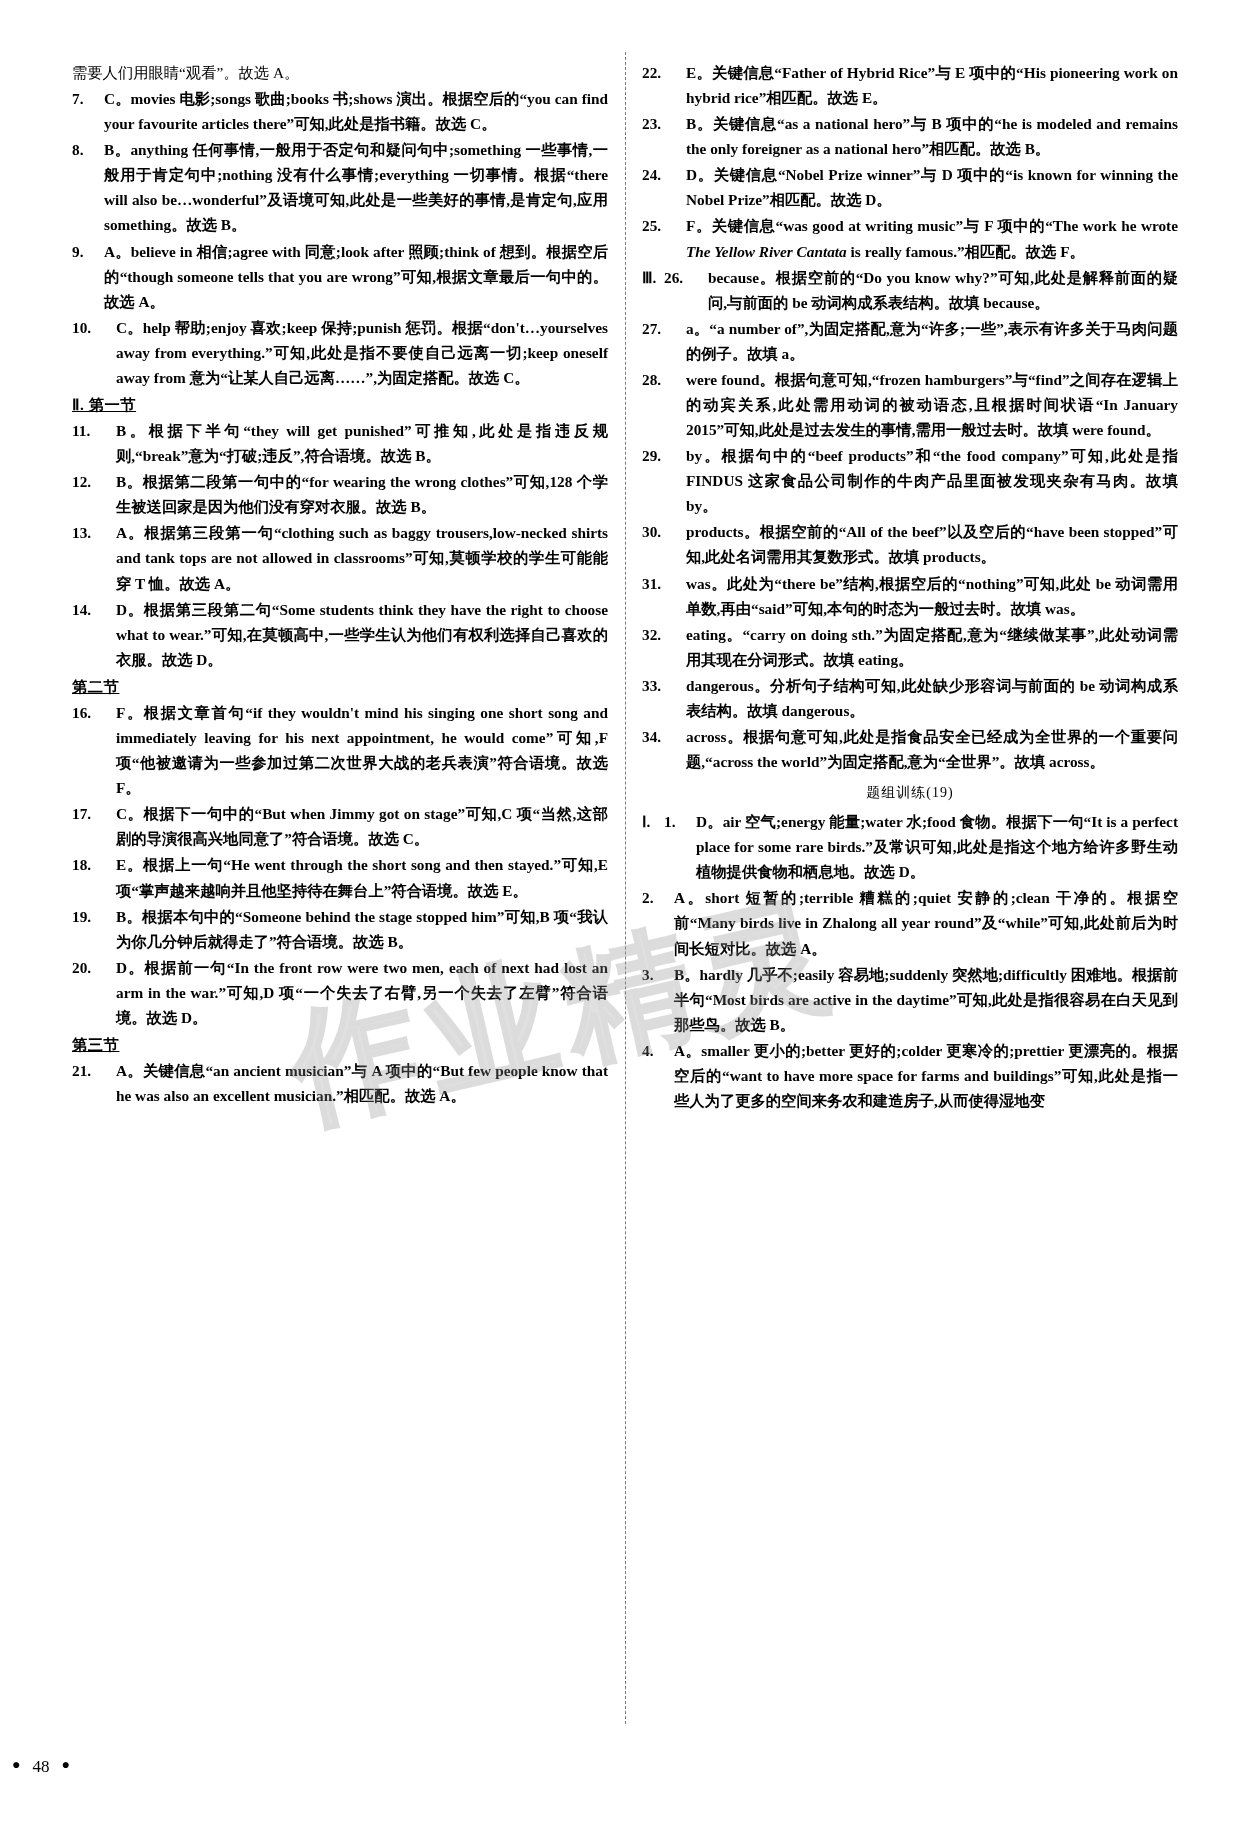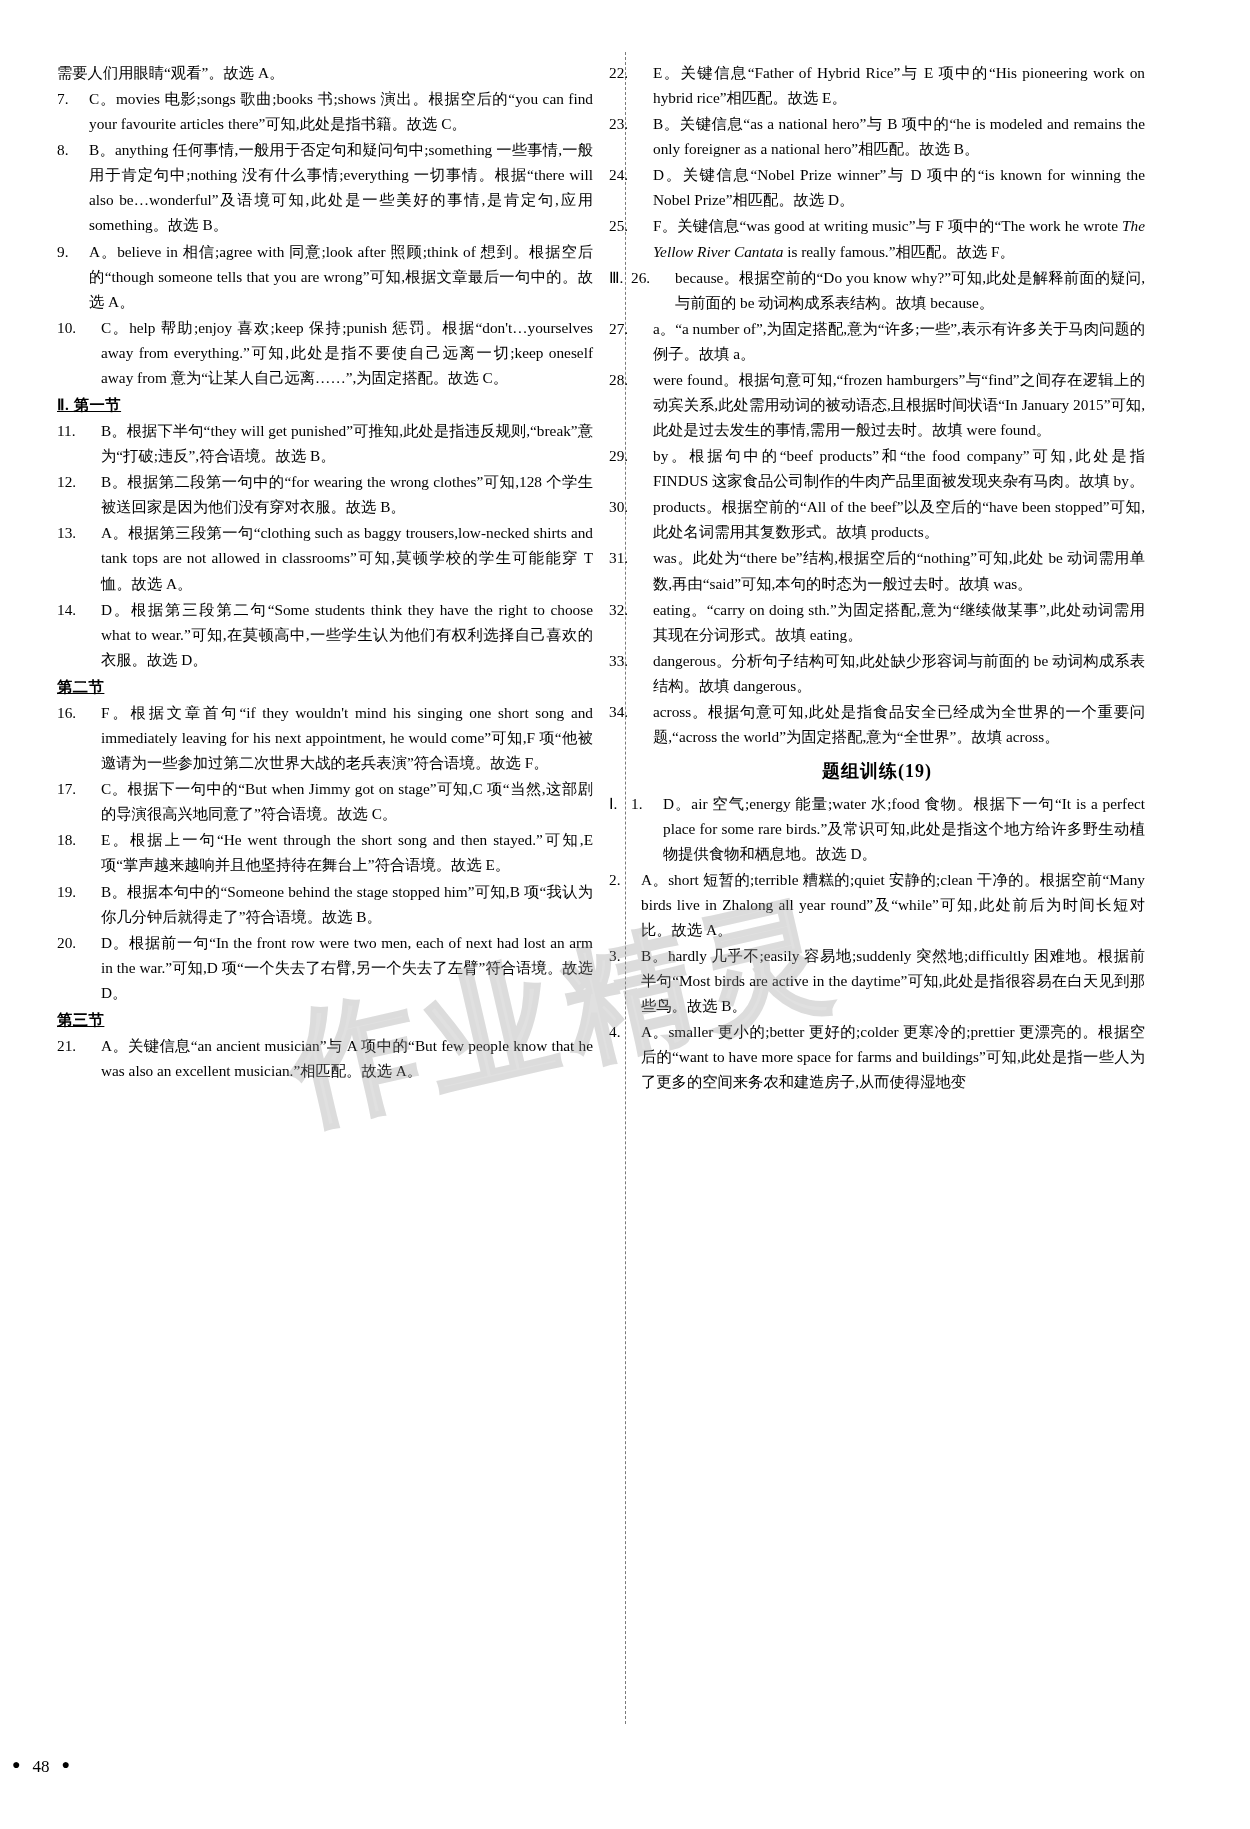--- a/index.html
+++ b/index.html
@@ -12,42 +12,43 @@
     width: 1250px;
     height: 1829px;
     background: #ffffff;
     font-family: "Liberation Serif", serif;
     color: #000000;
     overflow: hidden;
   }
   .cols {
     position: absolute;
     top: 60px;
-    left: 57px;
+    left: 72px;
     width: 1106px;
     height: 1660px;
     display: flex;
-    gap: 16px;
+    gap: 34px;
   }
   .col {
     width: 536px;
     font-size: 15.3px;
     line-height: 1.64;
     text-align: justify;
   }
   .divider {
     position: absolute;
     top: 52px;
     left: 625px;
     height: 1672px;
     border-left: 1.4px dashed #7a7a7a;
   }
   .item {
     display: flex;
     margin-bottom: 1px;
+    font-weight: bold;
   }
   .num {
     flex: 0 0 auto;
     white-space: nowrap;
     padding-right: 2px;
     font-family: "Liberation Serif", serif;
   }
   .num.w1 { min-width: 20px; }
   .num.w2 { min-width: 30px; }
   .num.w3 { min-width: 42px; }
@@ -62,22 +63,22 @@
     letter-spacing: 0.5px;
     text-decoration: underline;
   }
   .plain {
     text-align: justify;
     text-justify: inter-ideograph;
     margin-bottom: 1px;
   }
   .center-title {
     text-align: center;
-    font-weight: bold;
-    font-size: 18px;
+    font-weight: normal;
+    font-size: 14px;
     margin: 8px 0 4px 0;
     letter-spacing: 1px;
   }
   .ital { font-style: italic; }
   .pagenum {
     position: absolute;
     bottom: 52px;
     left: 0;
     width: 100%;
     text-align: left;

